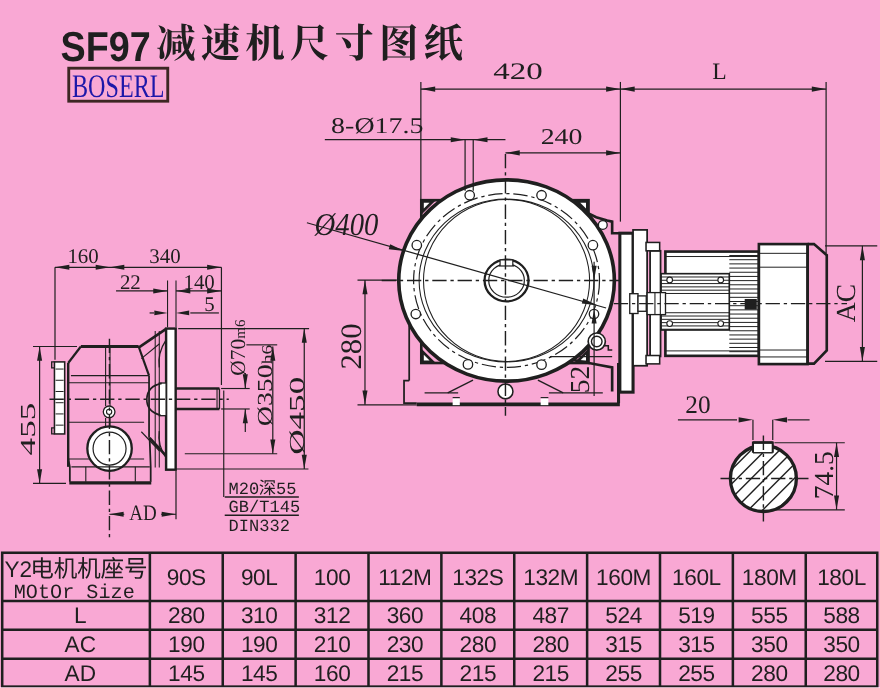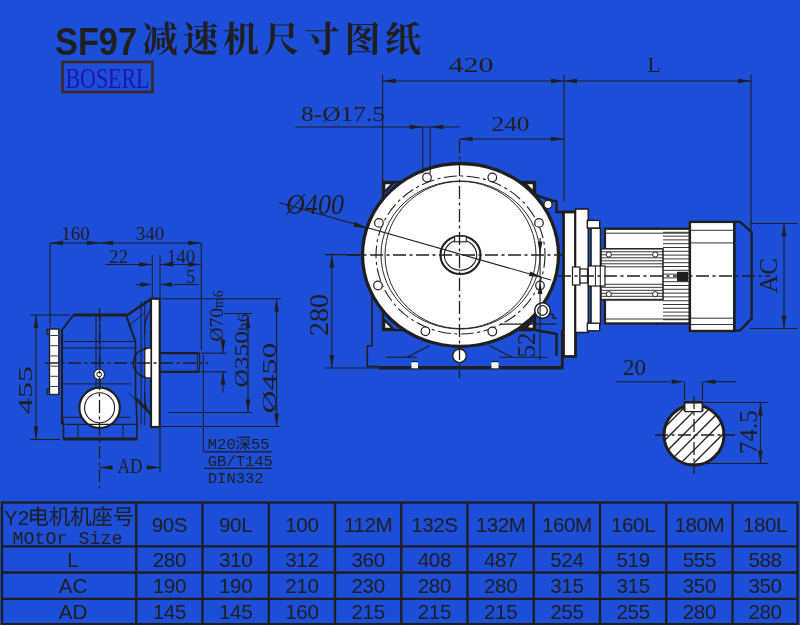--- a/index.html
+++ b/index.html
@@ -1,14 +1,14 @@
 <!DOCTYPE html>
 <html><head><meta charset="utf-8"><style>
 html,body{margin:0;padding:0;background:#ffffff;-webkit-font-smoothing:antialiased;}
-#page{position:relative;width:800px;height:625px;background:#1d4ed8;overflow:hidden;}
+#page{position:relative;width:800px;height:625px;background:#f9a8d4;overflow:hidden;}
 </style></head><body>
 <div id="page">
 <svg width="800" height="625" viewBox="0 0 800 625" xmlns="http://www.w3.org/2000/svg">
 <text x="55" y="55" font-family="Liberation Sans, serif" font-size="38" font-weight="bold" fill="#1f1f1f" text-anchor="start" textLength="82" lengthAdjust="spacingAndGlyphs">SF97</text>
       <path transform="translate(142,52) scale(0.036000,-0.036000)" d="M65 804 56 798C95 754 130 685 133 624C231 545 332 745 65 804ZM69 239C58 239 26 239 26 239V219C46 217 62 213 75 204C97 190 100 101 83 1C90 -33 111 -48 133 -48C178 -48 208 -17 210 29C214 114 175 152 174 202C173 226 178 259 185 288C195 335 247 530 274 635L258 638C115 293 115 293 97 259C86 239 83 239 69 239ZM555 350V186H491V350ZM491 86V157H555V106H568C592 106 631 123 632 129V340C648 343 661 351 666 357L584 419L547 378H495L415 412V62H426C459 62 491 79 491 86ZM570 577 523 503H406L414 475H629C640 475 649 478 652 486C664 378 683 275 715 181C649 71 561 -14 458 -76L468 -89C580 -46 673 14 747 97C764 59 783 23 805 -11C836 -62 910 -115 960 -83C978 -71 973 -36 945 28L969 201L957 203C941 161 919 112 905 86C896 67 890 67 879 86C855 118 835 154 818 194C865 270 901 362 927 472C949 469 962 476 968 488L834 543C823 459 804 383 779 315C755 412 744 520 740 627H944C958 627 969 632 972 643C949 663 918 688 896 705C926 737 913 806 779 819L770 813C794 788 817 743 817 704C824 699 830 695 837 693L806 655H739C738 706 738 758 739 807C766 810 775 822 776 835L636 850C636 784 637 719 640 655H406L284 717V379C284 216 278 48 191 -84L202 -92C378 35 388 222 388 380V627H641C644 583 647 539 651 496C621 530 570 577 570 577Z" fill="#1f1f1f"></path>
       <path transform="translate(182.5,52) scale(0.036000,-0.036000)" d="M82 828 73 823C114 765 162 681 176 610C283 531 373 743 82 828ZM159 117C116 90 62 53 22 30L101 -87C108 -81 112 -73 110 -64C142 -8 191 65 211 99C223 116 233 118 247 99C330 -22 420 -70 626 -70C717 -70 828 -70 901 -70C906 -23 931 16 977 28V39C865 34 773 32 662 32C453 31 345 52 263 132V445C291 450 306 457 313 467L197 560L143 489H33L39 460H159ZM579 431H480V572H579ZM856 798 792 719H693V810C720 814 727 824 730 838L579 853V719H326L334 691H579V601H486L369 647V348H385C430 348 480 372 480 382V402H537C494 298 420 193 326 122L335 109C431 152 514 207 579 273V52H600C643 52 693 77 693 89V328C755 276 829 199 861 134C977 75 1032 296 693 347V402H792V367H811C848 367 904 389 904 396V554C924 558 939 566 945 574L834 658L782 601H693V691H944C958 691 969 696 972 707C928 745 856 798 856 798ZM693 572H792V431H693Z" fill="#1f1f1f"></path>
       <path transform="translate(223.0,52) scale(0.036000,-0.036000)" d="M480 761V411C480 218 461 49 316 -84L326 -92C572 29 592 222 592 412V732H718V34C718 -35 731 -61 805 -61H850C942 -61 980 -40 980 3C980 24 972 37 946 51L942 177H931C921 131 906 72 897 57C891 49 884 47 879 47C875 47 868 47 861 47H845C834 47 832 53 832 67V718C855 722 866 728 873 736L763 828L706 761H610L480 807ZM180 849V606H30L38 577H165C140 427 96 271 24 157L36 146C93 197 141 255 180 318V-90H203C245 -90 292 -67 292 -56V479C317 437 340 381 341 332C429 253 535 426 292 500V577H434C448 577 458 582 461 593C427 630 365 686 365 686L311 606H292V806C319 810 327 820 329 835Z" fill="#1f1f1f"></path>
       <path transform="translate(263.5,52) scale(0.036000,-0.036000)" d="M198 776V524C198 319 178 99 26 -78L36 -86C258 50 304 259 313 439H482C511 256 593 42 846 -81C856 -14 892 20 953 30L954 43C666 132 539 281 499 439H708V375H728C766 375 825 397 826 404V718C846 722 860 731 866 739L752 826L698 766H333L198 814ZM708 737V468H314L315 524V737Z" fill="#1f1f1f"></path>
       <path transform="translate(304.0,52) scale(0.036000,-0.036000)" d="M192 502 183 496C236 428 290 330 305 242C429 144 534 402 192 502ZM598 850V603H40L48 575H598V67C598 52 591 44 571 44C539 44 377 55 377 55V41C448 29 480 16 504 -4C528 -23 535 -50 542 -90C698 -75 720 -26 720 58V575H937C952 575 963 580 966 591C917 636 836 701 836 701L764 603H720V806C744 810 754 820 757 835Z" fill="#1f1f1f"></path>
       <path transform="translate(344.5,52) scale(0.036000,-0.036000)" d="M409 331 404 317C473 287 526 241 546 212C634 178 678 358 409 331ZM326 187 324 173C454 137 565 76 613 37C722 11 747 228 326 187ZM494 693 366 747H784V19H213V747H361C343 657 296 529 237 445L245 433C290 465 334 507 372 550C394 506 422 469 454 436C389 379 309 330 221 295L228 281C334 306 427 343 505 392C562 350 628 318 703 293C715 342 741 376 782 387V399C714 408 644 423 581 446C632 488 674 535 707 587C731 589 741 591 748 602L652 686L591 630H431C443 648 453 666 461 683C480 681 490 683 494 693ZM213 -44V-10H784V-83H802C846 -83 901 -54 902 -46V727C922 732 936 740 943 749L831 838L774 775H222L97 827V-88H117C168 -88 213 -60 213 -44ZM388 569 412 602H589C567 559 537 519 502 481C456 505 417 534 388 569Z" fill="#1f1f1f"></path>

